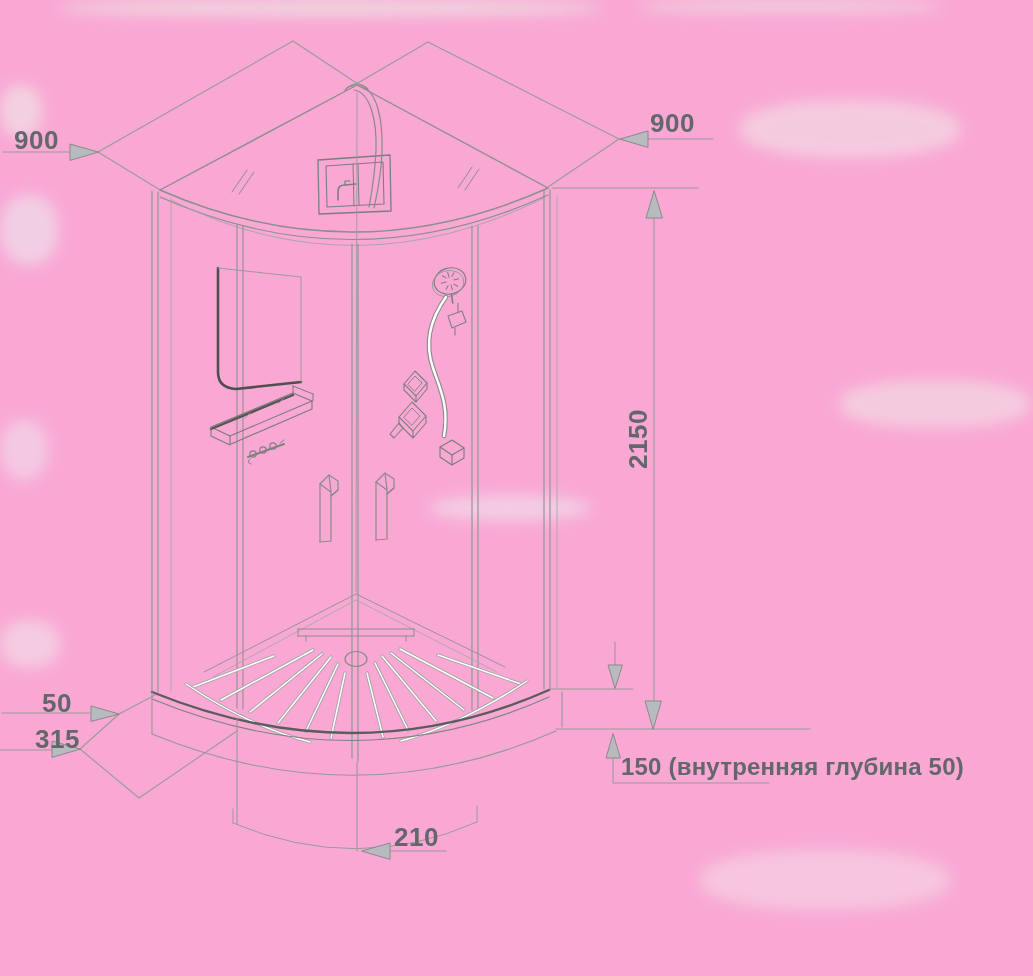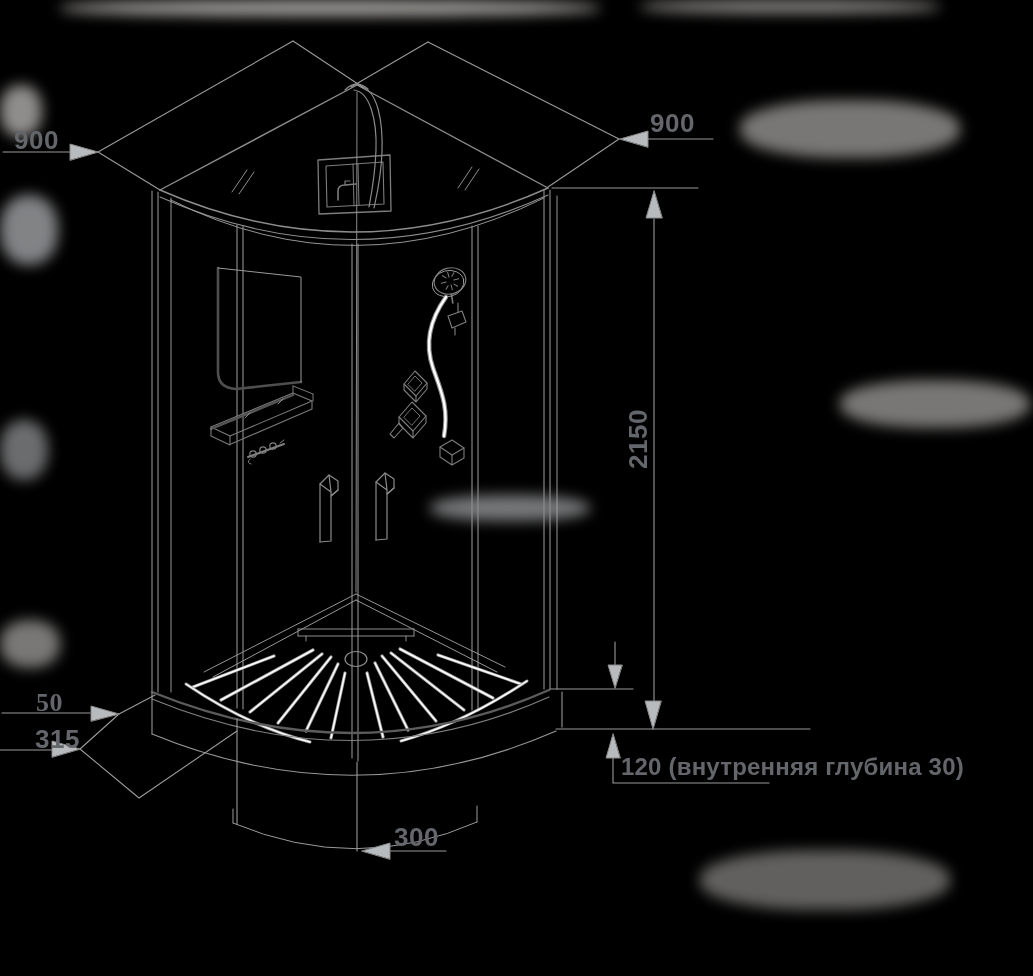--- a/index.html
+++ b/index.html
@@ -1,19 +1,19 @@
 <!DOCTYPE html>
 <html><head>
 <meta charset="utf-8">
 <style>
   html,body{margin:0;padding:0;background:#ffffff;}
   .canvas{
     position:relative;
     width:1033px;height:976px;
-    background:#000000;
+    background:#f9a8d4;
     overflow:hidden;
     font-family:"Liberation Sans",sans-serif;
   }
   .ghost{position:absolute;border-radius:45%;filter:blur(7px);pointer-events:none;}
   svg.lineart{position:absolute;left:0;top:0;}
   .dim{
     position:absolute;
     font-weight:bold;
     color:#63666a;
     font-size:26px;
@@ -256,20 +256,20 @@
       <polygon points="362,851 390,843 390,859"></polygon>
     </g>
   </svg>
 
   <div class="dim" style="left:14px;top:127px;">900</div>
 
   <div class="dim" style="left:650px;top:110px;">900</div>
 
   <div class="dim dim-rot" style="left:604px;top:426px;">2150</div>
 
-  <div class="dim" style="left:36px;top:690px;font-family:Liberation Serif, serif;">50</div>
+  <div class="dim" style="left:42px;top:690px;">50</div>
 
   <div class="dim" style="left:3px;top:726px;margin-left:32px;">315</div>
 
-  <div class="dim" style="left:394px;top:824px;">300</div>
-
-  <div class="dim dim-note" style="left:621px;top:755px;">120 (внутренняя глубина 30)</div>
+  <div class="dim" style="left:394px;top:824px;">210</div>
+
+  <div class="dim dim-note" style="left:621px;top:755px;">150 (внутренняя глубина 50)</div>
 </div>
 
 </body></html>

